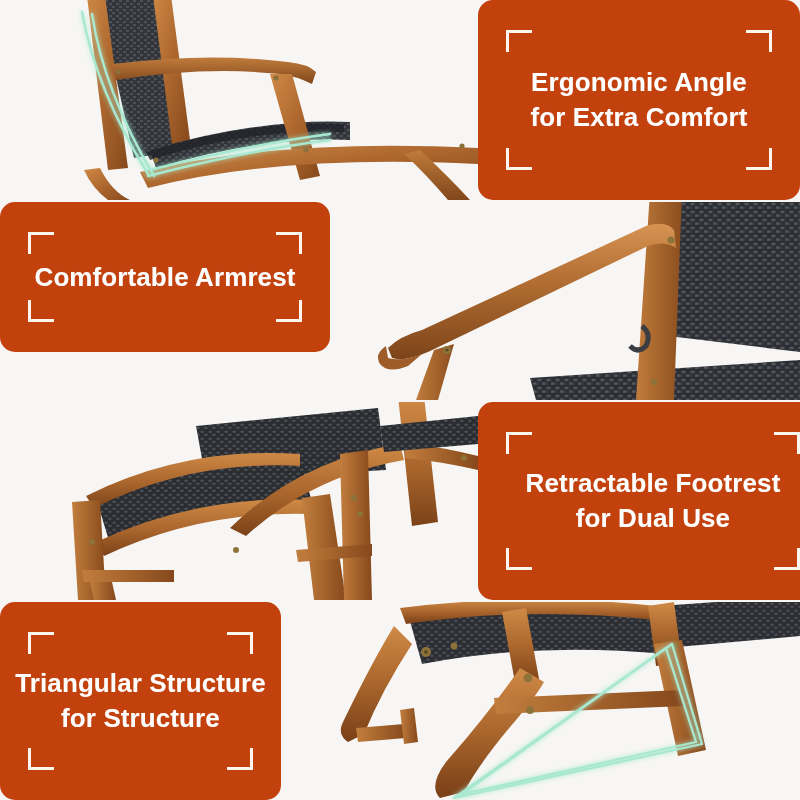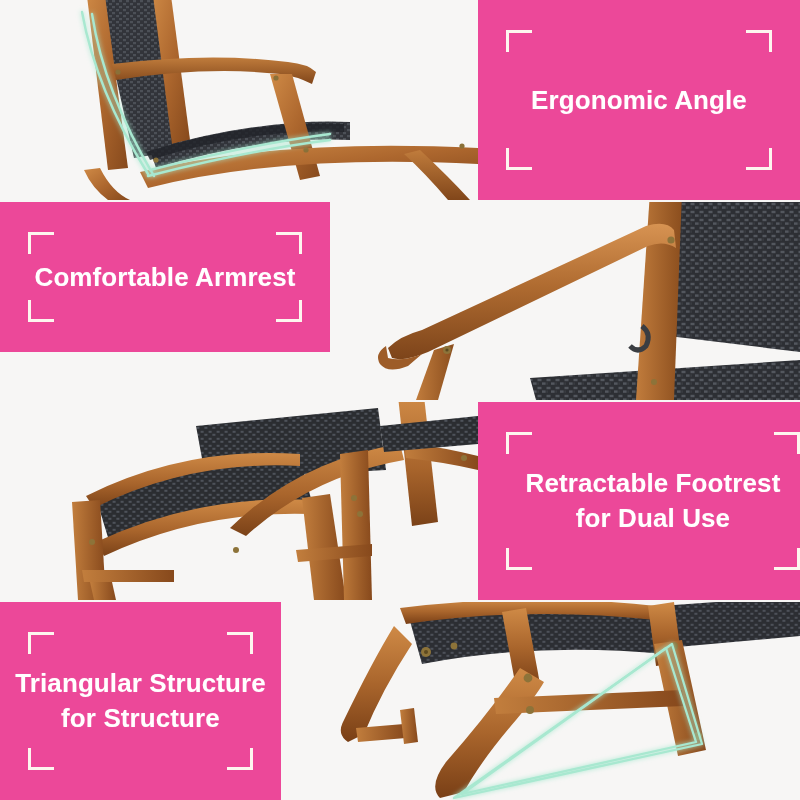--- a/index.html
+++ b/index.html
@@ -14,22 +14,22 @@
     position: relative;
     width: 800px; height: 800px;
     background: #f7f6f5;
   }
 
   
   .cell { position: absolute; overflow: hidden; }
 
   
   .caption {
-    background: #ec4899;
-    display: flex; align-items: center; justify-content: center;
+    background: #c2410c;
+    display: flex; align-items: center; justify-content: center; border-radius: 15px;
   }
   .caption-text {
     color: #ffffff;
     font-weight: bold;
     font-size: 26px;
     line-height: 1.34;
     text-align: center;
     letter-spacing: 0.1px;
     z-index: 3;
     padding: 0 14px;
@@ -154,20 +154,21 @@
     <span class="bracket bl">
         <i class="h"></i>
         <i class="v"></i>
       </span>
     <span class="bracket br">
         <i class="h"></i>
         <i class="v"></i>
       </span>
     <div class="caption-text">
       <span>Ergonomic Angle</span>
+      <span class="l2">for Extra Comfort</span>
     </div>
   </div>
 
   <div class="cell caption" id="cell-r2-caption">
     <span class="bracket tl">
         <i class="h"></i>
         <i class="v"></i>
       </span>
     <span class="bracket tr">
         <i class="h"></i>

